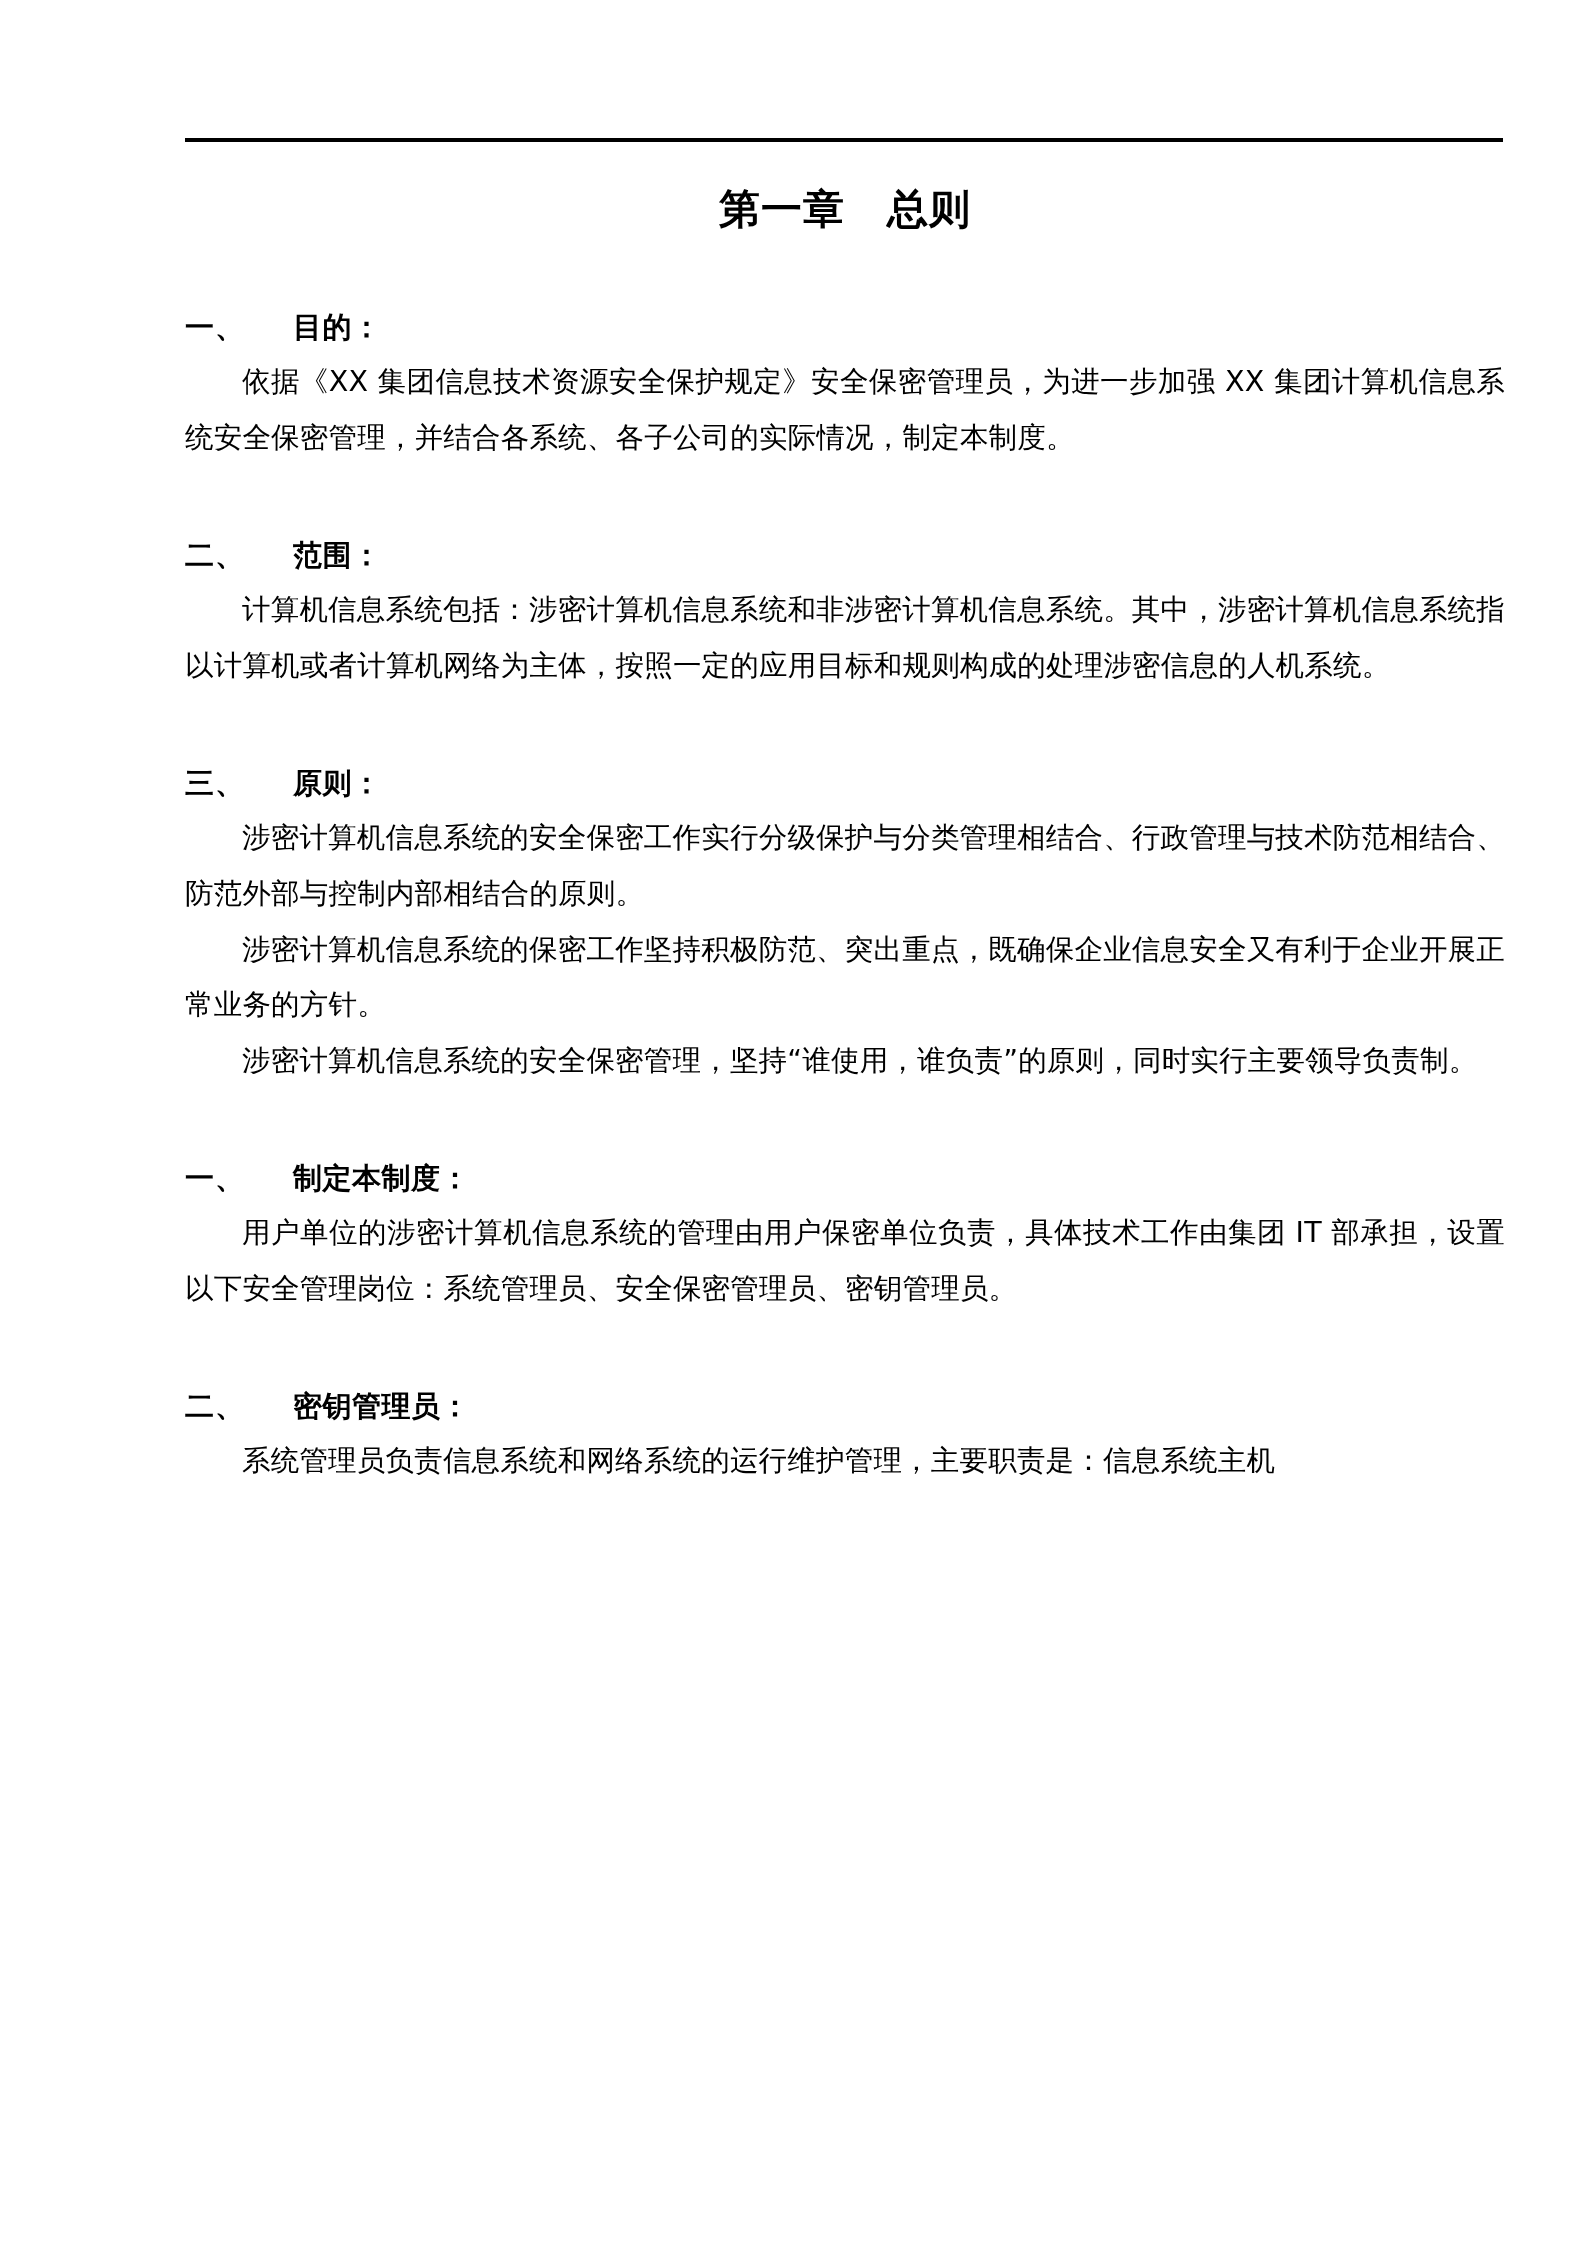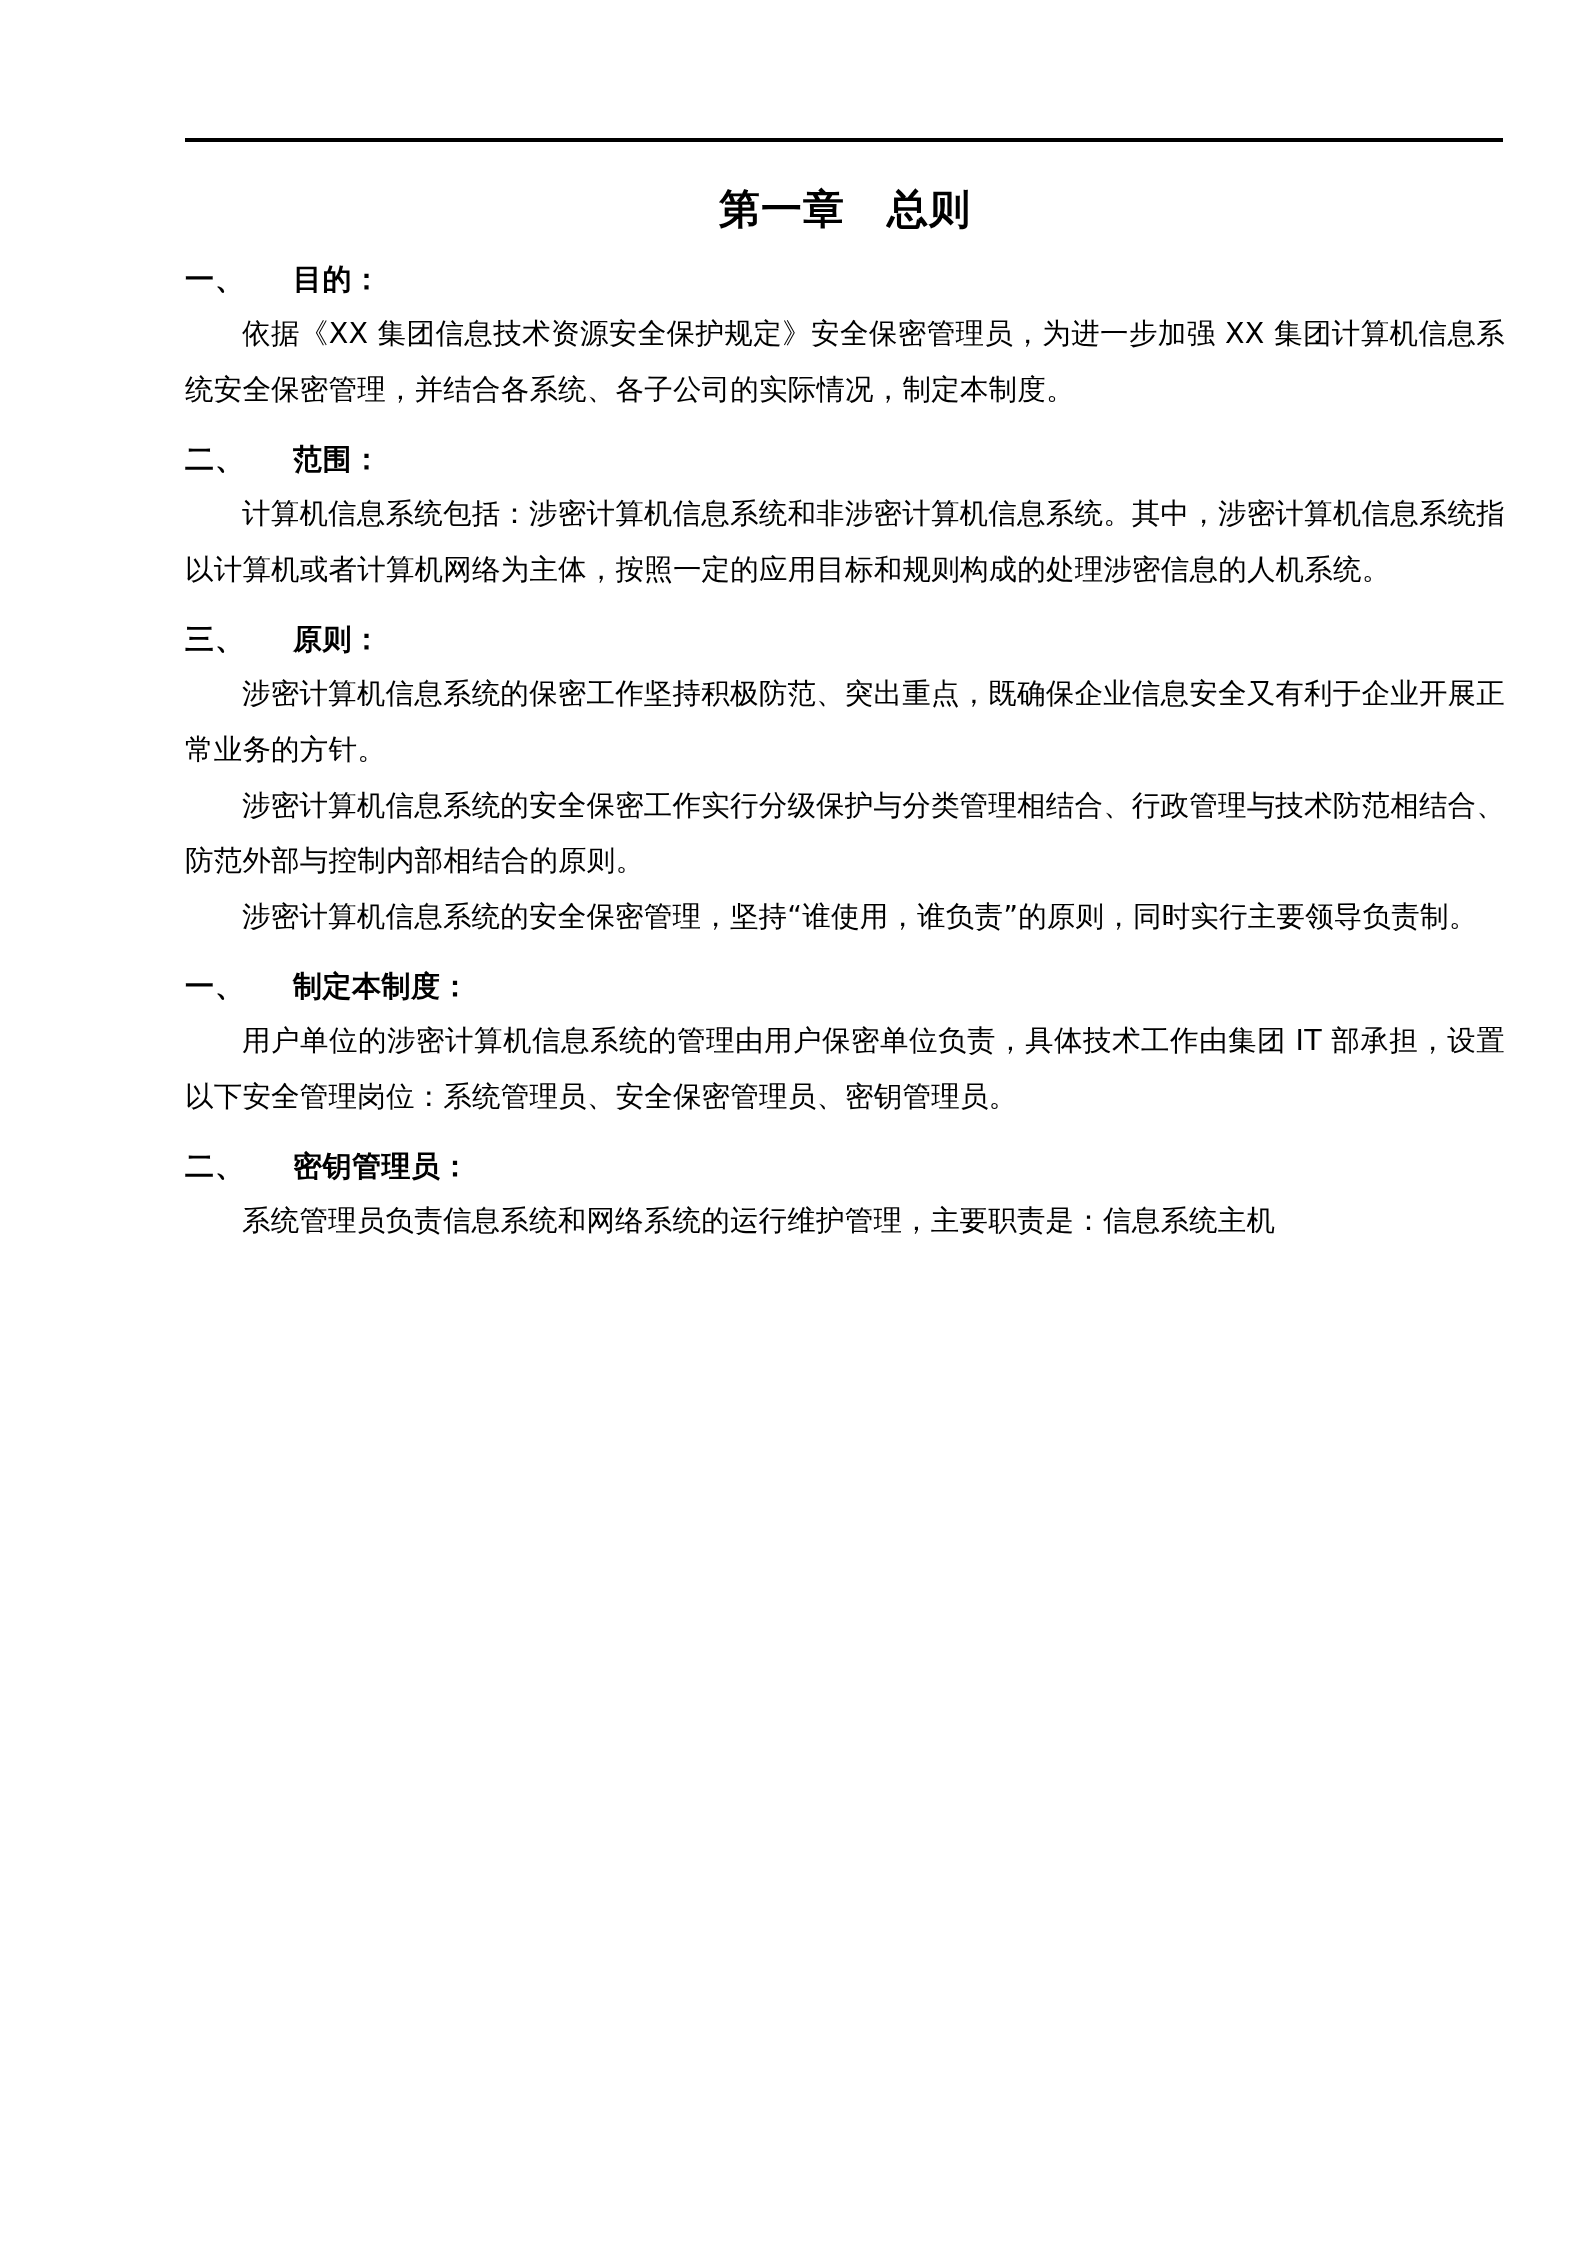--- a/index.html
+++ b/index.html
@@ -50,20 +50,21 @@
     margin: 20px 0 4px 0;
     line-height: 1.55;
   }
   .section-num {
     width: 108px;
     flex: 0 0 108px;
     letter-spacing: 1px;
   }
   .section-label {
     letter-spacing: 0.5px;
+    margin-top: 48px;
   }
   .para {
     font-size: 28.5px;
     line-height: 1.95;
     text-align: justify;
     text-justify: inter-ideograph;
     text-indent: 2em;
     margin: 0;
     letter-spacing: 0.2px;
   }
@@ -99,22 +100,22 @@
     <div class="section-head">
       <span class="section-num">二、</span>
       <span class="section-label">范围：</span>
     </div>
     <p class="para">计算机信息系统包括：涉密计算机信息系统和非涉密计算机信息系统。其中，涉密计算机信息系统指以计算机或者计算机网络为主体，按照一定的应用目标和规则构成的处理涉密信息的人机系统。</p>
 
     <div class="section-head">
       <span class="section-num">三、</span>
       <span class="section-label">原则：</span>
     </div>
+    <p class="para">涉密计算机信息系统的安全保密工作实行分级保护与分类管理相结合、行政管理与技术防范相结合、防范外部与控制内部相结合的原则。</p>
     <p class="para">涉密计算机信息系统的保密工作坚持积极防范、突出重点，既确保企业信息安全又有利于企业开展正常业务的方针。</p>
-    <p class="para">涉密计算机信息系统的安全保密工作实行分级保护与分类管理相结合、行政管理与技术防范相结合、防范外部与控制内部相结合的原则。</p>
     <p class="para">涉密计算机信息系统的安全保密管理，坚持“谁使用，谁负责”的原则，同时实行主要领导负责制。</p>
 
 
     <div class="section-head">
       <span class="section-num">一、</span>
       <span class="section-label">制定本制度：</span>
     </div>
     <p class="para">用户单位的涉密计算机信息系统的管理由用户保密单位负责，具体技术工作由集团 IT 部承担，设置以下安全管理岗位：系统管理员、安全保密管理员、密钥管理员。</p>
 
     <div class="section-head">

